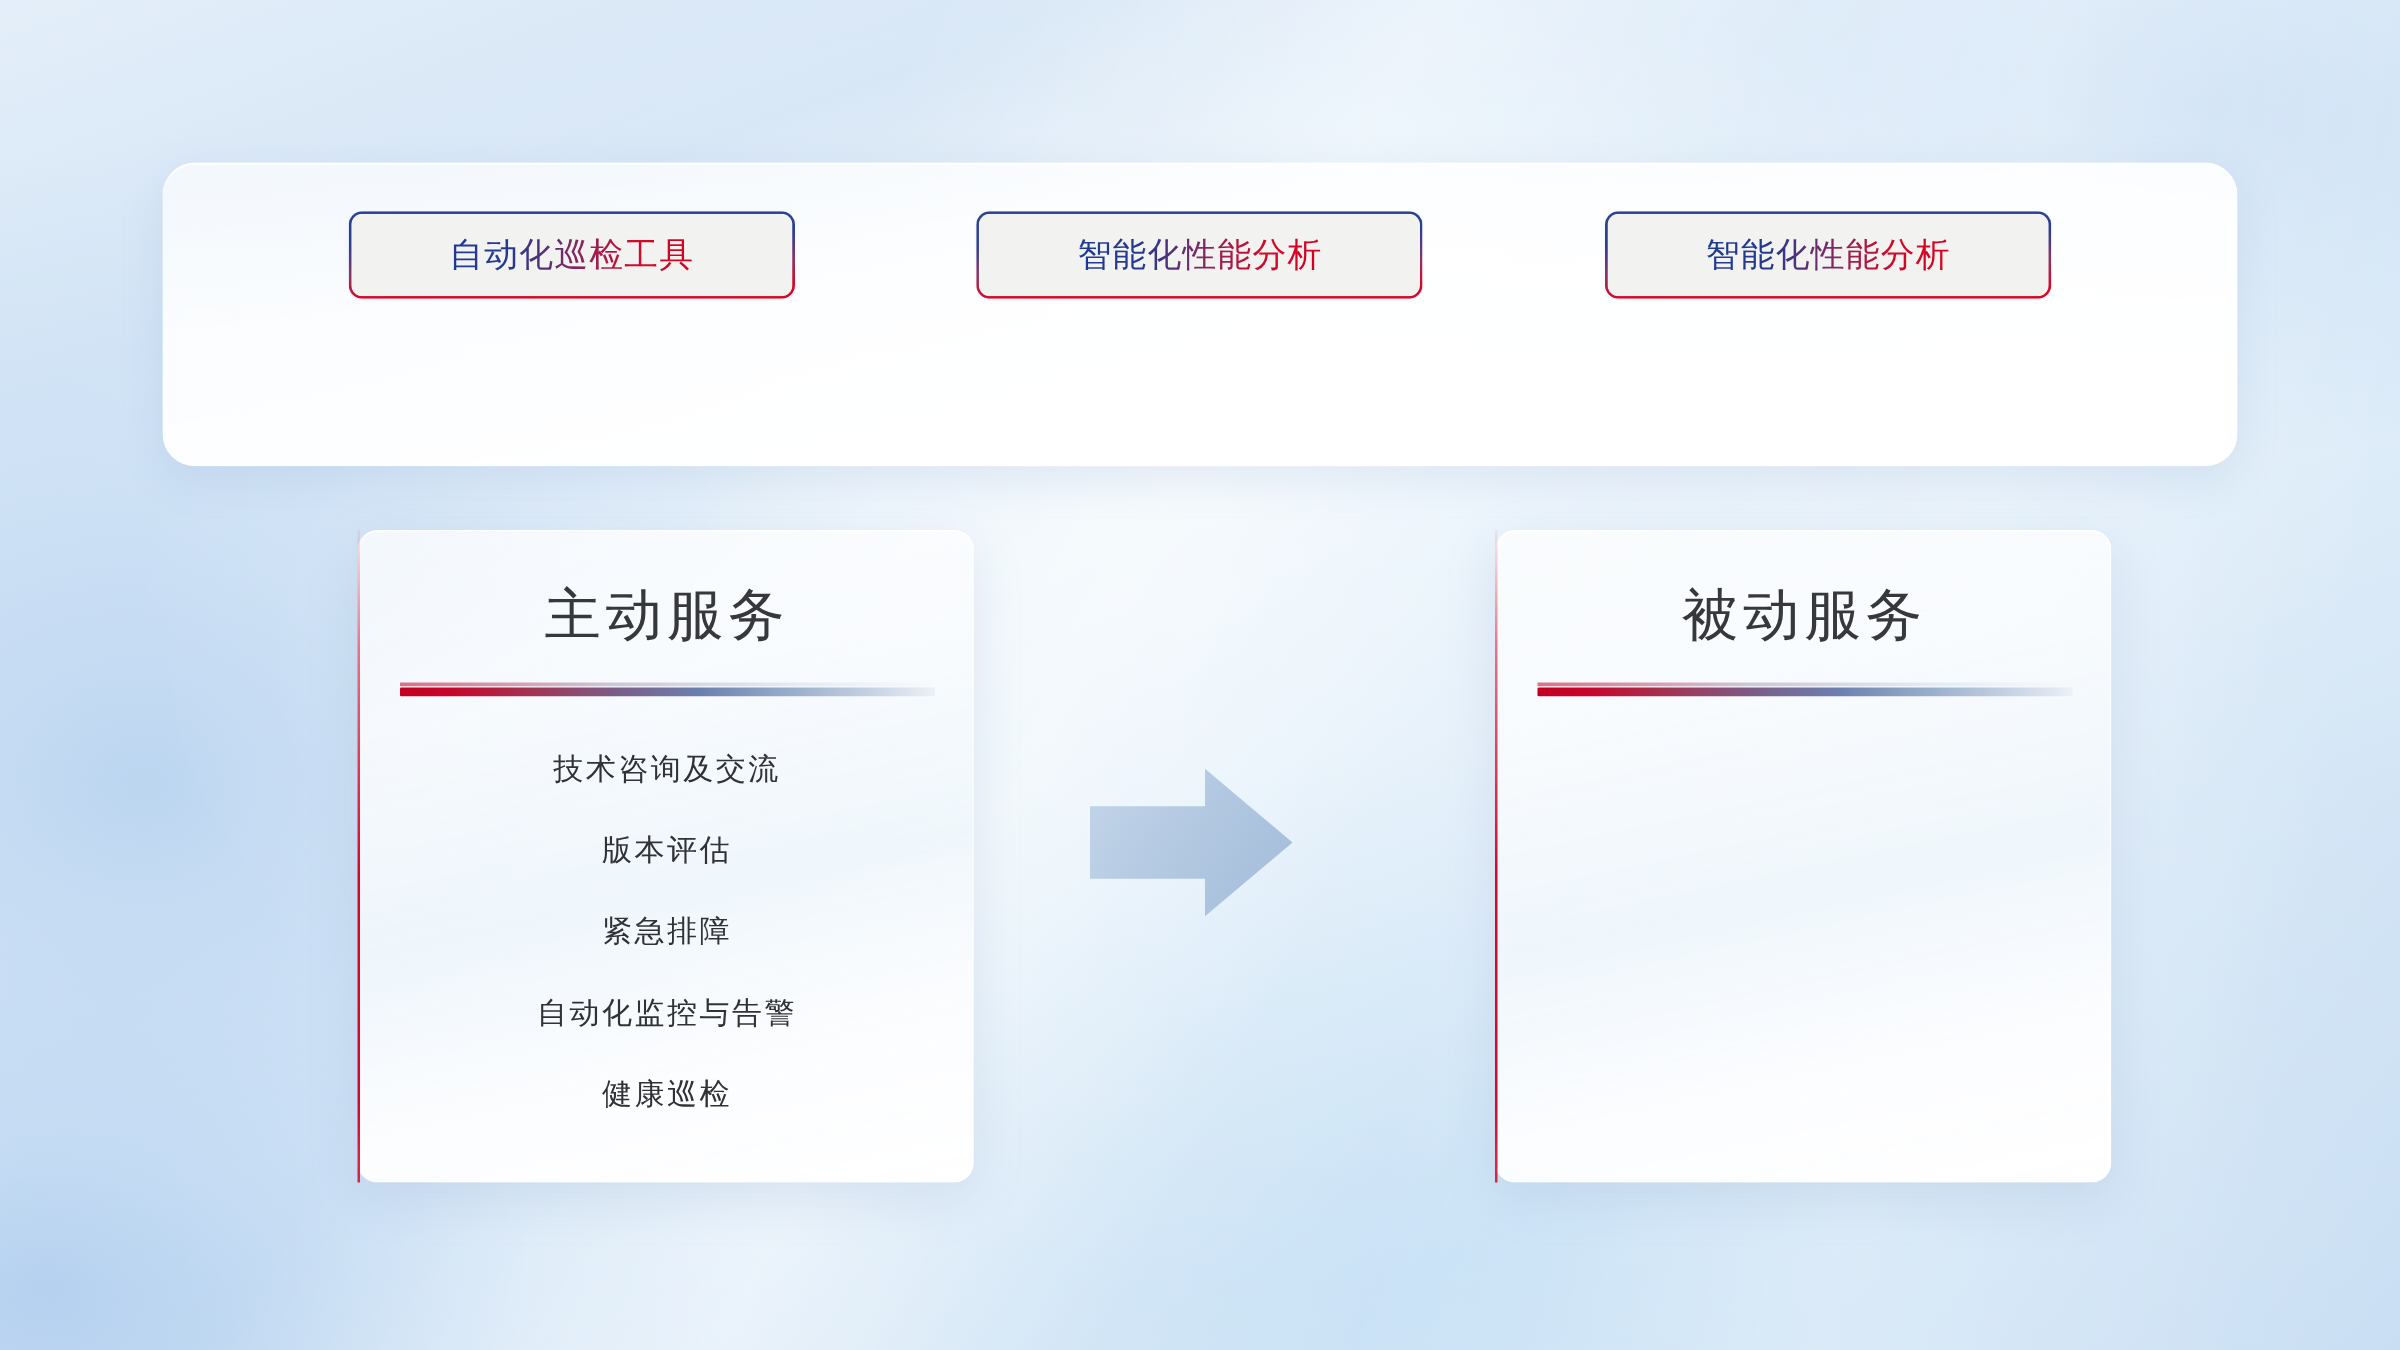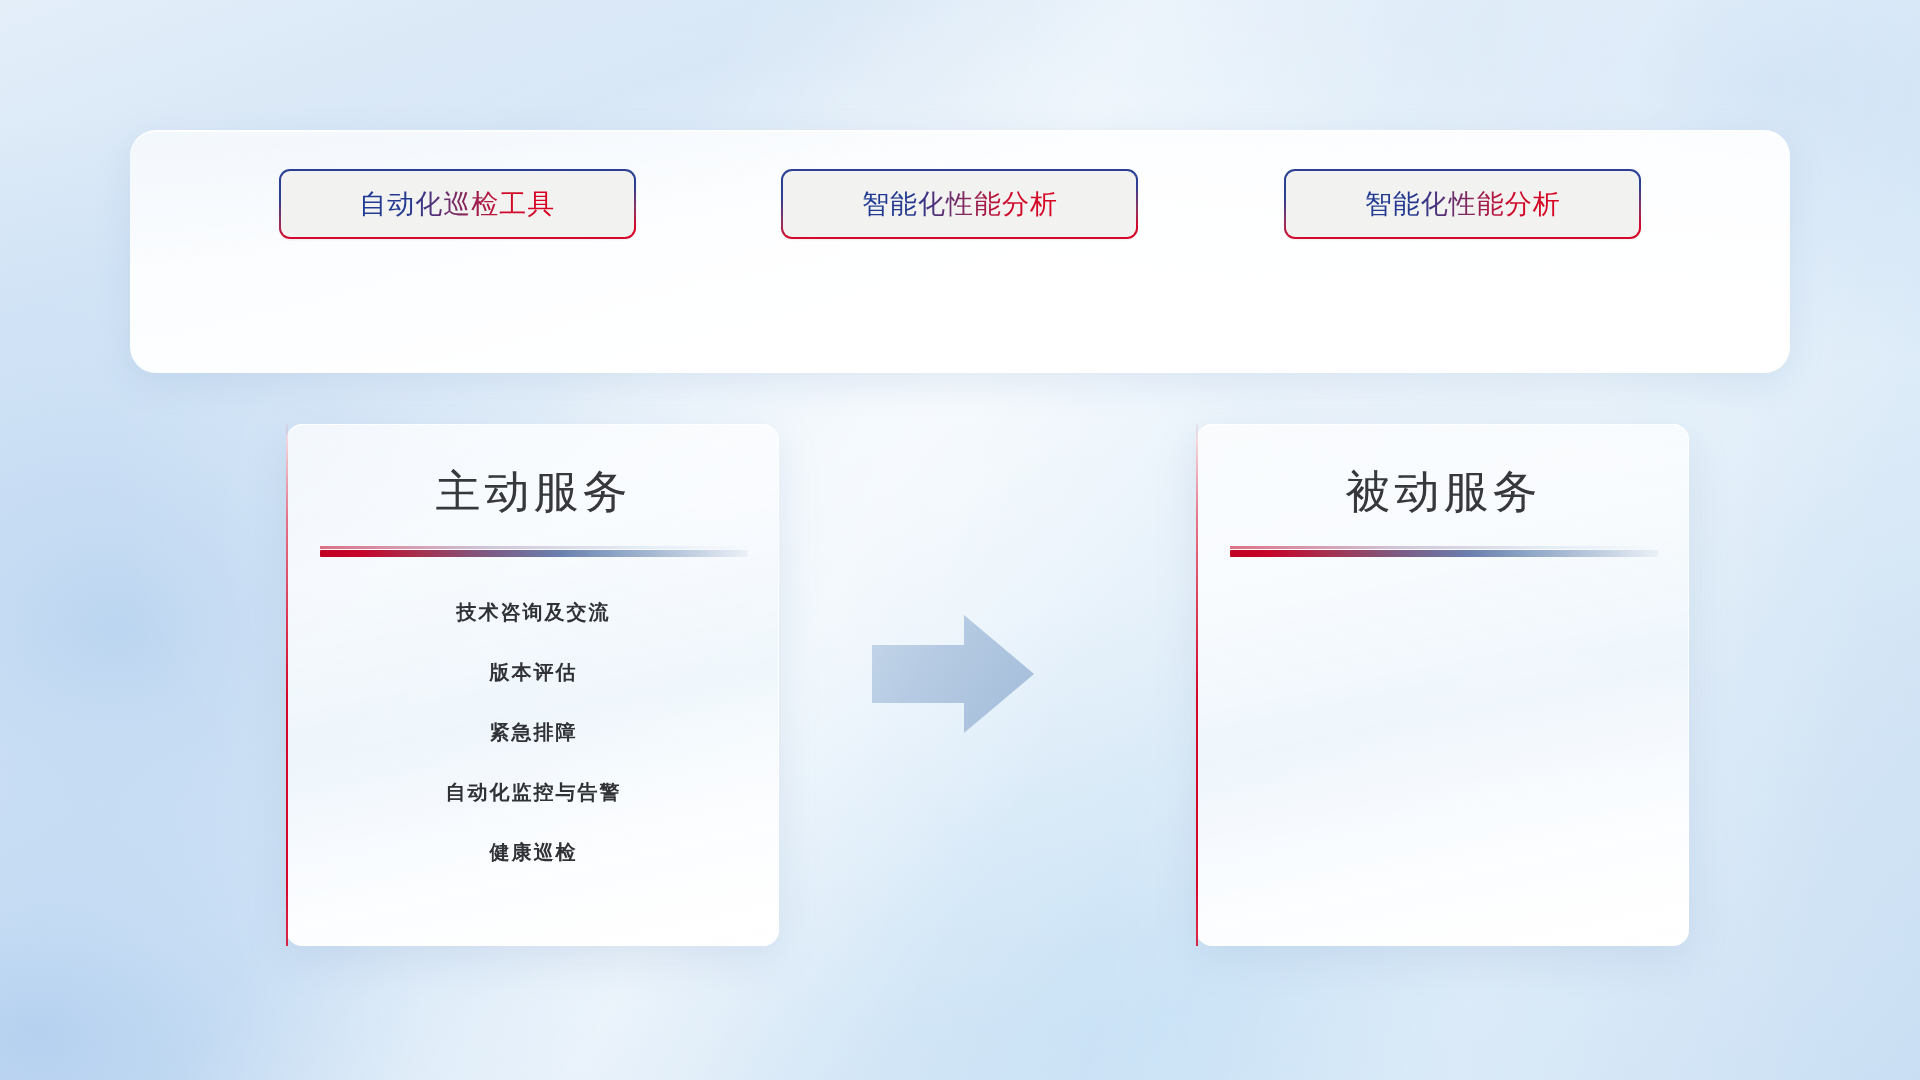--- a/index.html
+++ b/index.html
@@ -150,22 +150,22 @@
 
   .card-list {
     margin-top: 42px;
     display: flex;
     flex-direction: column;
     align-items: center;
     gap: 33px;
     list-style: none;
   }
   .card-list-item {
-    font-size: 20px;
-    font-weight: 700;
+    font-size: 24px;
+    font-weight: 400;
     letter-spacing: 2px;
     color: #303236;
     white-space: nowrap;
   }
 
   
   .flow-arrow {
     position: absolute;
     left: 872px;
     top: 613px;

